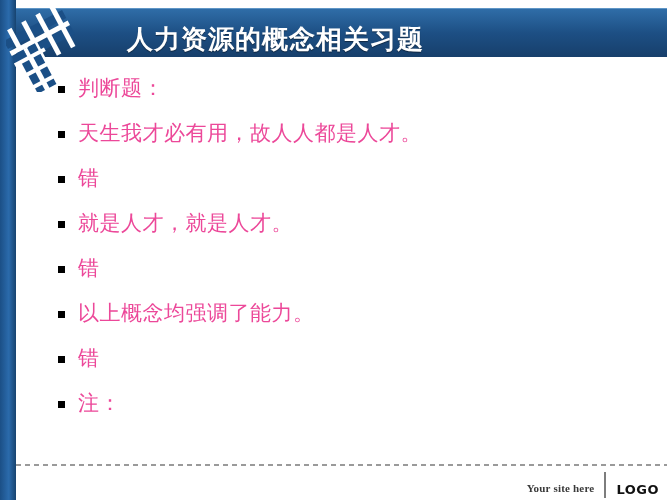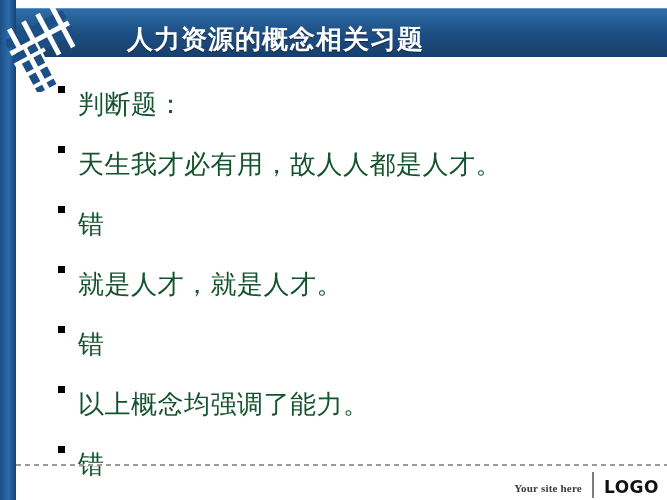--- a/index.html
+++ b/index.html
@@ -83,26 +83,25 @@
     padding-top: 1px;
   }
   .bullet-mark span {
     display: inline-block;
     width: 7px;
     height: 7px;
     background: #000000;
     vertical-align: middle;
   }
   .bullet-text {
-    color: #14532d;
-    font-size: 26px;
+    color: #ec4899;
+    font-size: 21px;
     line-height: 40px;
     letter-spacing: 0.5px;
     white-space: pre-wrap;
-    margin-top: 16px;
   }
   .bullet-text.two-line {
     line-height: 34px;
   }
 
   
   .footer-rule {
     position: absolute;
     left: 16px;
     bottom: 34px;
@@ -129,21 +128,21 @@
     font-family: Liberation Serif, serif;
   }
   .footer-sep {
     width: 2px;
     height: 26px;
     background: #7d7d7d;
     margin-right: 10px;
   }
   .logo-text {
     color: #111111;
-    font-size: 17px;
+    font-size: 13px;
     font-weight: bold;
     padding-bottom: 1px;
     letter-spacing: 0.5px;
   }
 </style>
 </head>
 <body>
 
 <div class="slide">
 

